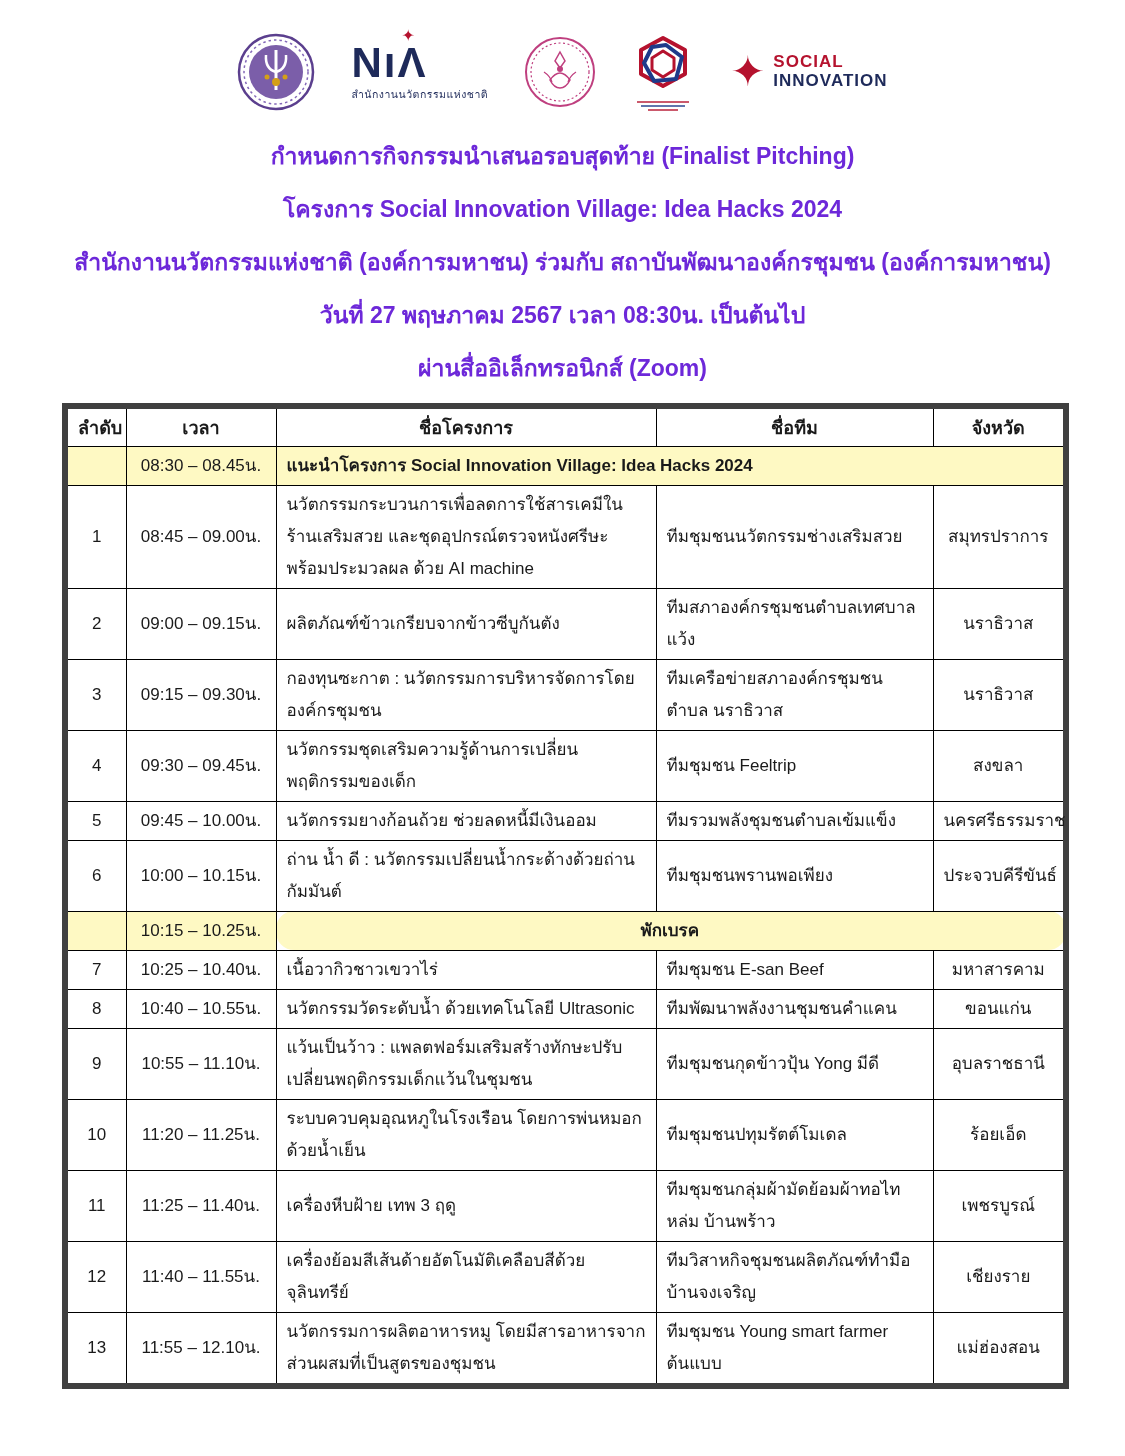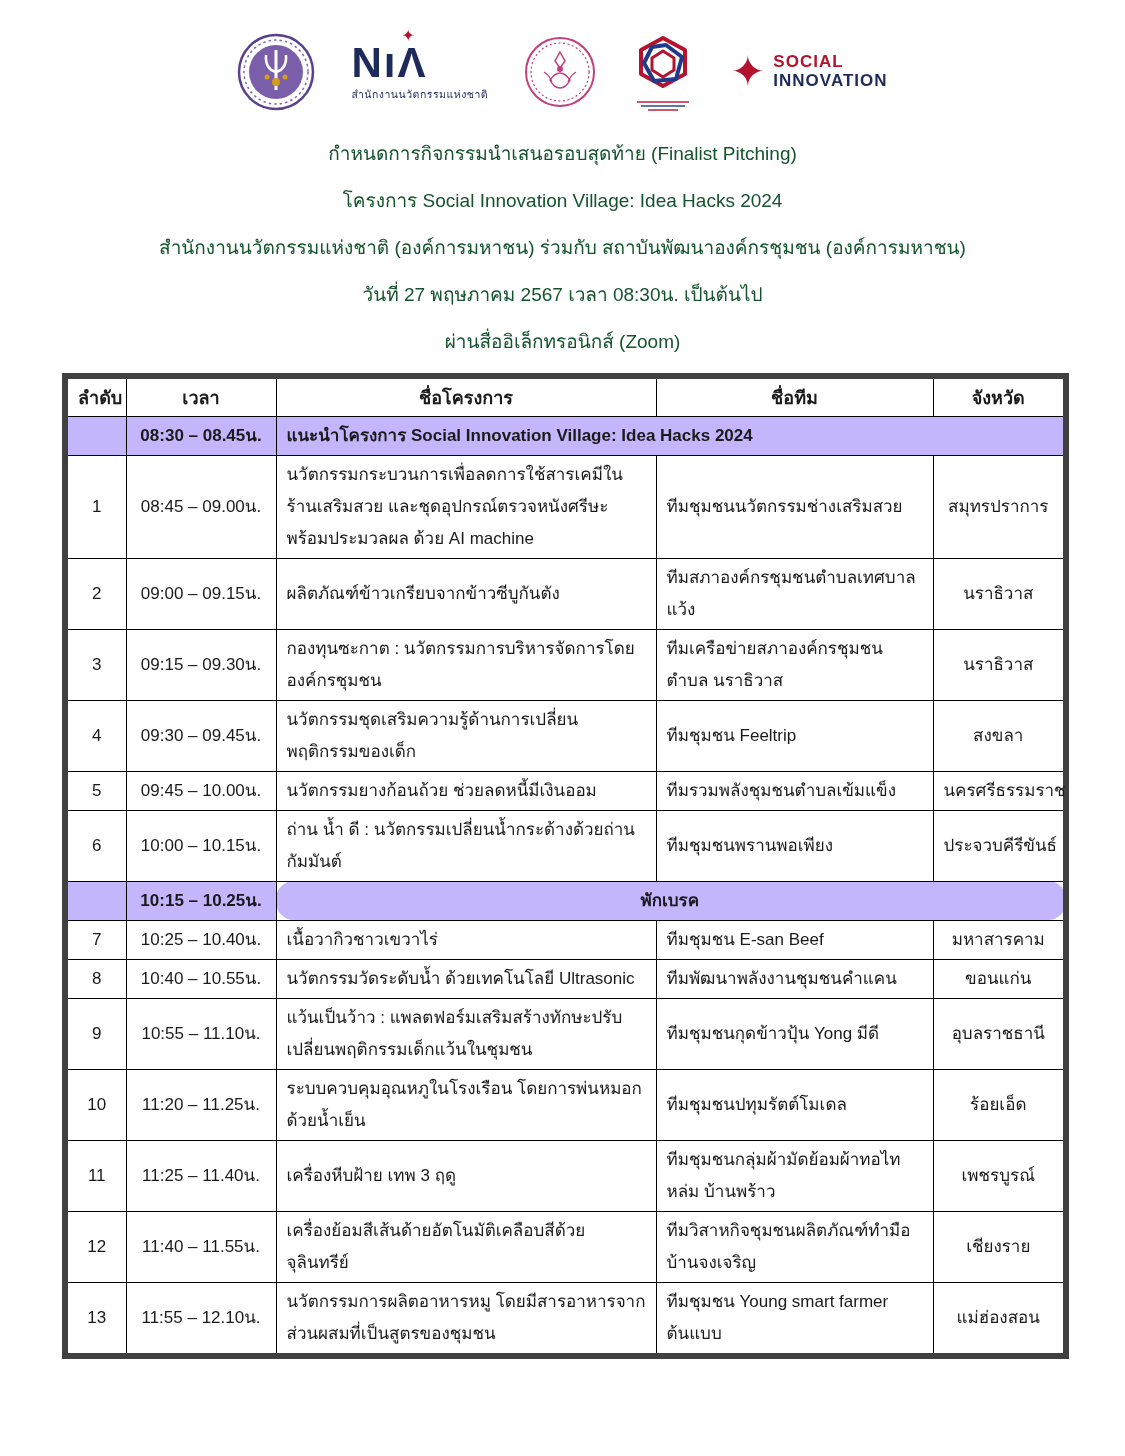--- a/index.html
+++ b/index.html
@@ -30,41 +30,41 @@
   .si-line1 { font-size:17px; font-weight:bold; color:#b5122e; letter-spacing:1px; }
   .si-line2 { font-size:17px; font-weight:bold; color:#1e2a5a; letter-spacing:1px; }
 
   .hex-caption { margin-top:2px; display:flex; flex-direction:column; gap:2px; align-items:center; }
   .hex-caption i { display:block; height:2px; background:#b5122e; opacity:.7; }
   .hex-caption i:nth-child(2){ background:#1e3a8a; }
 
   
   .titles { margin-top:24px; }
   .title-line {
-    text-align:center; font-weight:normal; font-size:19px;
-    margin-bottom:17px; color:#14532d;
+    text-align:center; font-weight:bold; font-size:23px;
+    margin-bottom:17px; color:#6d28d9;
   }
 
   
   table.schedule {
     border-collapse:collapse; table-layout:fixed;
     width:1001px; margin:6px 0 0 62px;
     border:6px solid #404040;
   }
   .schedule col.c1{width:61px;} .schedule col.c2{width:150px;}
   .schedule col.c3{width:380px;} .schedule col.c4{width:277px;}
   .schedule col.c5{width:133px;}
   .schedule th, .schedule td {
     border:1px solid #000;
     font-size:17px; padding:3px 10px; vertical-align:middle;
   }
   .schedule th { height:40px; font-weight:bold; text-align:center; font-size:18px; background:#fff; }
   .schedule td { text-align:center; line-height:32px; }
   .schedule td.left { text-align:left; }
-  .schedule tr.section td { background:#c4b5fd;font-weight:bold; }
+  .schedule tr.section td { background:#fef9c3; }
   .schedule td.section-text { font-weight:bold; }
   .schedule td.section-text.center { text-align:center;border-radius:18px; }
   .schedule td.section-text.left-bold { text-align:left; }
 
   
   .footnote { margin:60px 0 0 125px; font-size:19px; color:#111; }
 </style>
 </head>
 <body>
 

